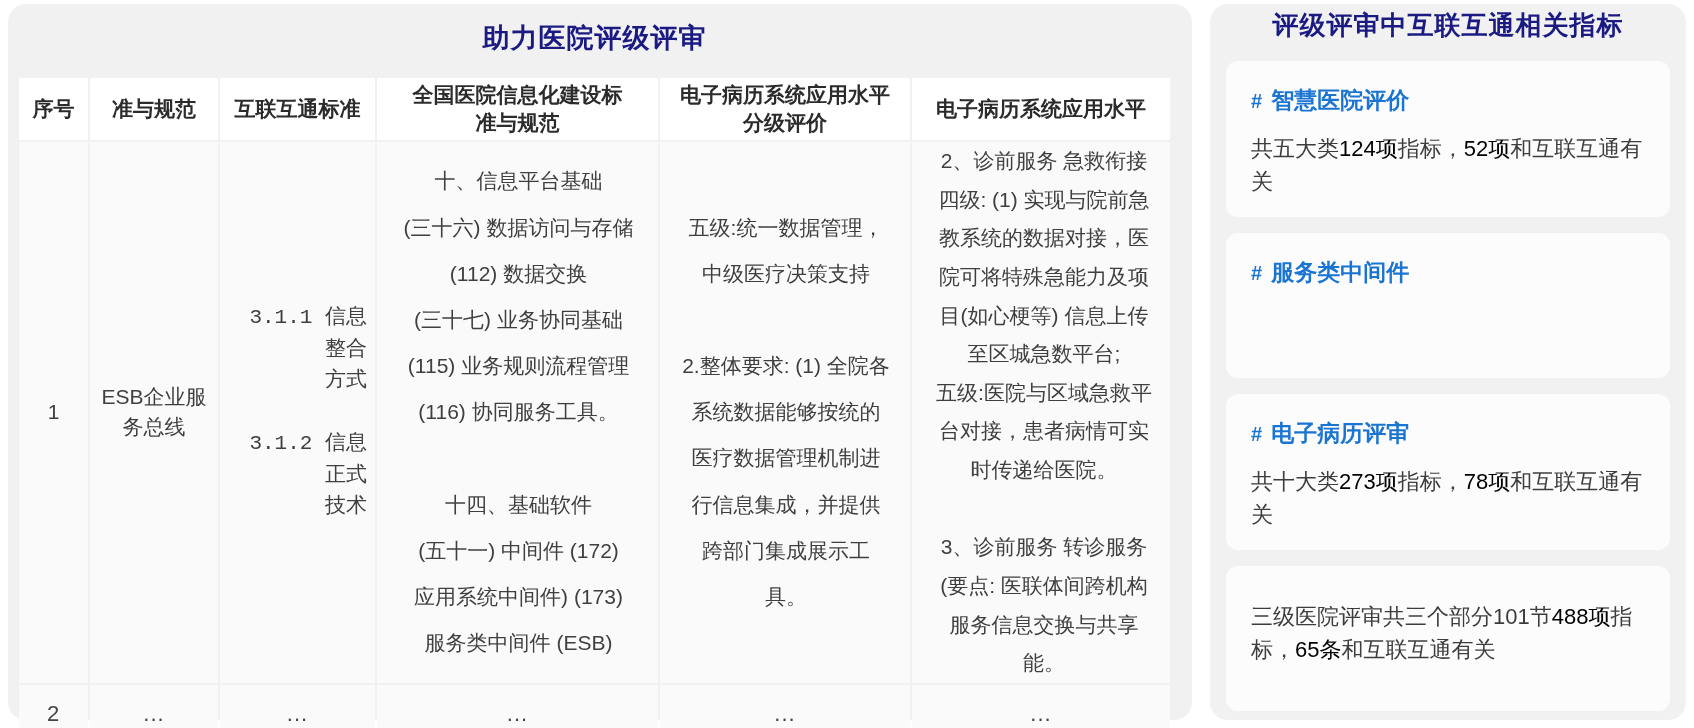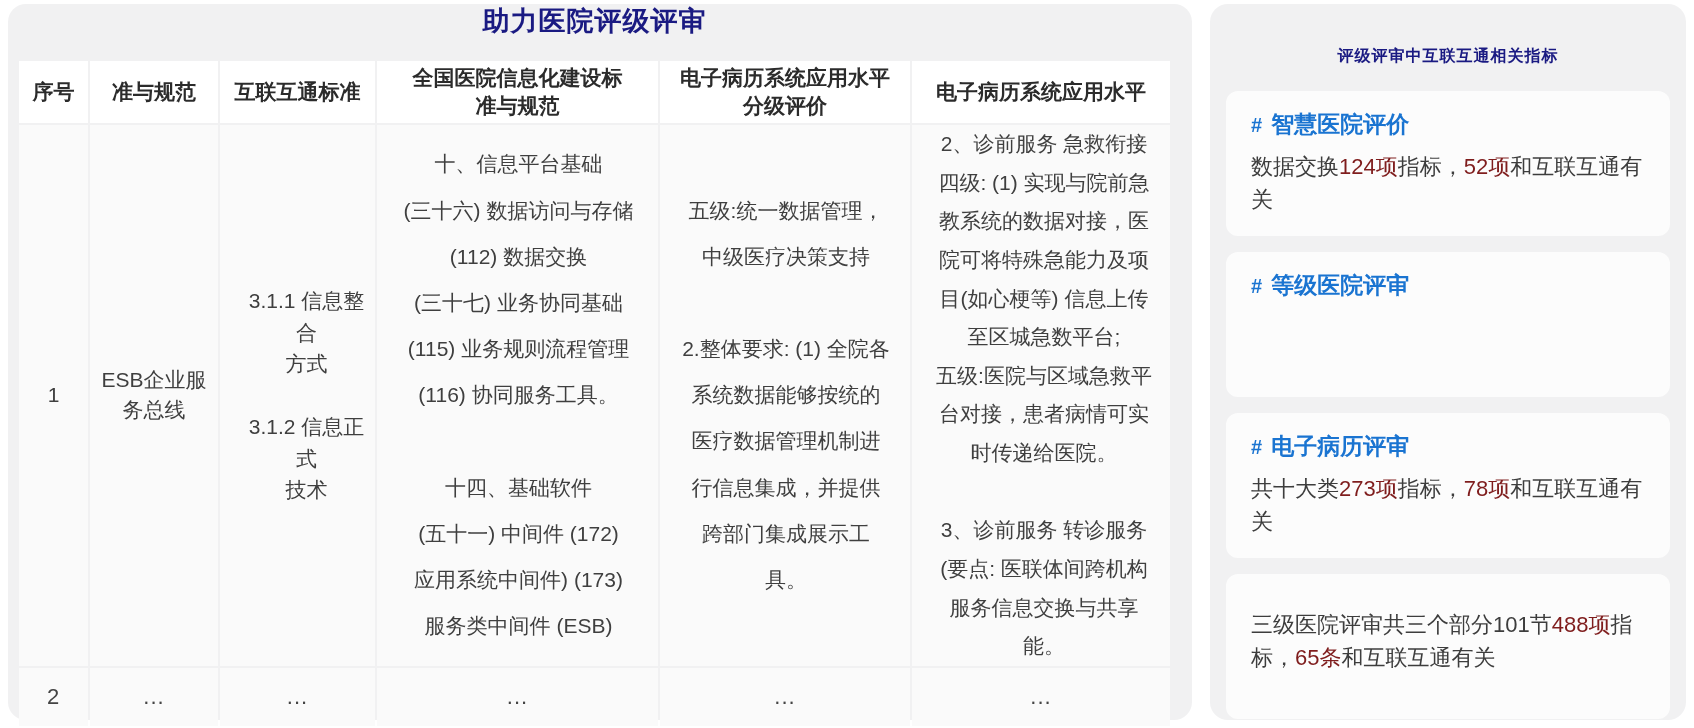--- a/index.html
+++ b/index.html
@@ -7,63 +7,63 @@
     width:1694px;height:728px;position:relative;background:#ffffff;
     font-family:"Liberation Sans","DejaVu Sans",sans-serif;
     -webkit-font-smoothing:antialiased;
   }
   .panel{position:absolute;top:4px;height:716px;background:#f1f1f2;border-radius:18px;box-sizing:border-box;}
   .left-panel{left:8px;width:1184px;}
   .right-panel{left:1210px;width:476px;}
 
   
   .page-title{
-    margin:0;margin-left:9px;width:1155px;
+    margin:0;padding-top:17px;margin-left:9px;width:1155px;
     text-align:center;font-size:27px;font-weight:bold;color:#1a1a82;
     letter-spacing:1px;line-height:34px;
   }
   table.rating{
     margin-left:9px;margin-top:21px;
     border-collapse:separate;border-spacing:2px;table-layout:fixed;
   }
   table.rating th{
     background:#ffffff;font-size:21px;font-weight:bold;color:#2b2b2b;
     text-align:center;vertical-align:middle;height:62px;padding:0 6px;
     line-height:1.35;white-space:pre-line;
   }
   table.rating td{
     background:#fafafa;font-size:21px;color:#3f3f3f;
     vertical-align:middle;white-space:pre-line;
   }
   tr.row-main{height:505px;}
   tr.row-ellipsis{height:58px;}
   td.c-center{text-align:center;line-height:1.45;}
-  td.c-standard{text-align:center;padding:0 8px 0 26px;line-height:1.5;}
+  td.c-standard{text-align:right;padding:0 8px 0 26px;line-height:1.5;font-family:Liberation Mono, monospace;}
   td.c-flow{text-align:center;padding:0 20px 0 22px;line-height:2.2;}
   td.c-flow-tight{text-align:center;padding:0 16px 0 22px;line-height:1.84;}
   tr.row-ellipsis td{text-align:center;font-size:22px;color:#444;letter-spacing:1px;}
 
   
   .sidebar-title{
-    margin:0;padding-top:35px;text-align:center;
-    font-size:16px;font-weight:bold;color:#1a1a82;letter-spacing:1px;line-height:33px;
+    margin:0;padding-top:5px;text-align:center;
+    font-size:26px;font-weight:bold;color:#1a1a82;letter-spacing:1px;line-height:33px;
   }
   .cards{padding:19px 16px 0 16px;}
   .metric-card{
     background:#fcfcfc;border-radius:12px;margin-bottom:16px;
     padding:21px 25px 19px 25px;box-sizing:border-box;min-height:145px;
   }
   .card-title{
-    margin:0;font-size:23px;font-weight:bold;color:#1a74d1;line-height:24px;
+    margin:0;font-size:23px;font-weight:bold;color:#1a74d1;line-height:36px;
   }
   .card-title .hash{font-size:20px;margin-right:9px;font-weight:bold;}
   .card-body{
     margin:13px 0 0 0;font-size:22px;color:#3d3d3d;line-height:33px;
   }
-  .card-body .red{color:#7f1d1d;}
+  .card-body .red{color:#000000;}
 </style>
 </head>
 <body>
 
 <section class="panel left-panel">
   <h1 class="page-title">助力医院评级评审</h1>
 
   <table class="rating">
     <colgroup>
       <col style="width:69px">
@@ -126,25 +126,25 @@
     </tbody>
   </table>
 </section>
 
 <aside class="panel right-panel">
   <h2 class="sidebar-title">评级评审中互联互通相关指标</h2>
   <div class="cards">
 
     <div class="metric-card">
       <h3 class="card-title"><span class="hash">#</span><span>智慧医院评价</span></h3>
-      <p class="card-body"><span>数据交换</span><span class="red">124项</span><span>指标，</span><span class="red">52项</span><span>和互联互通有关</span></p>
+      <p class="card-body"><span>共五大类</span><span class="red">124项</span><span>指标，</span><span class="red">52项</span><span>和互联互通有关</span></p>
     </div>
 
     <div class="metric-card">
-      <h3 class="card-title"><span class="hash">#</span><span>等级医院评审</span></h3>
+      <h3 class="card-title"><span class="hash">#</span><span>服务类中间件</span></h3>
     </div>
 
     <div class="metric-card">
       <h3 class="card-title"><span class="hash">#</span><span>电子病历评审</span></h3>
       <p class="card-body"><span>共十大类</span><span class="red">273项</span><span>指标，</span><span class="red">78项</span><span>和互联互通有关</span></p>
     </div>
 
     <div class="metric-card">
       <p class="card-body"><span>三级医院评审共三个部分101节</span><span class="red">488项</span><span>指标，</span><span class="red">65条</span><span>和互联互通有关</span></p>
     </div>

